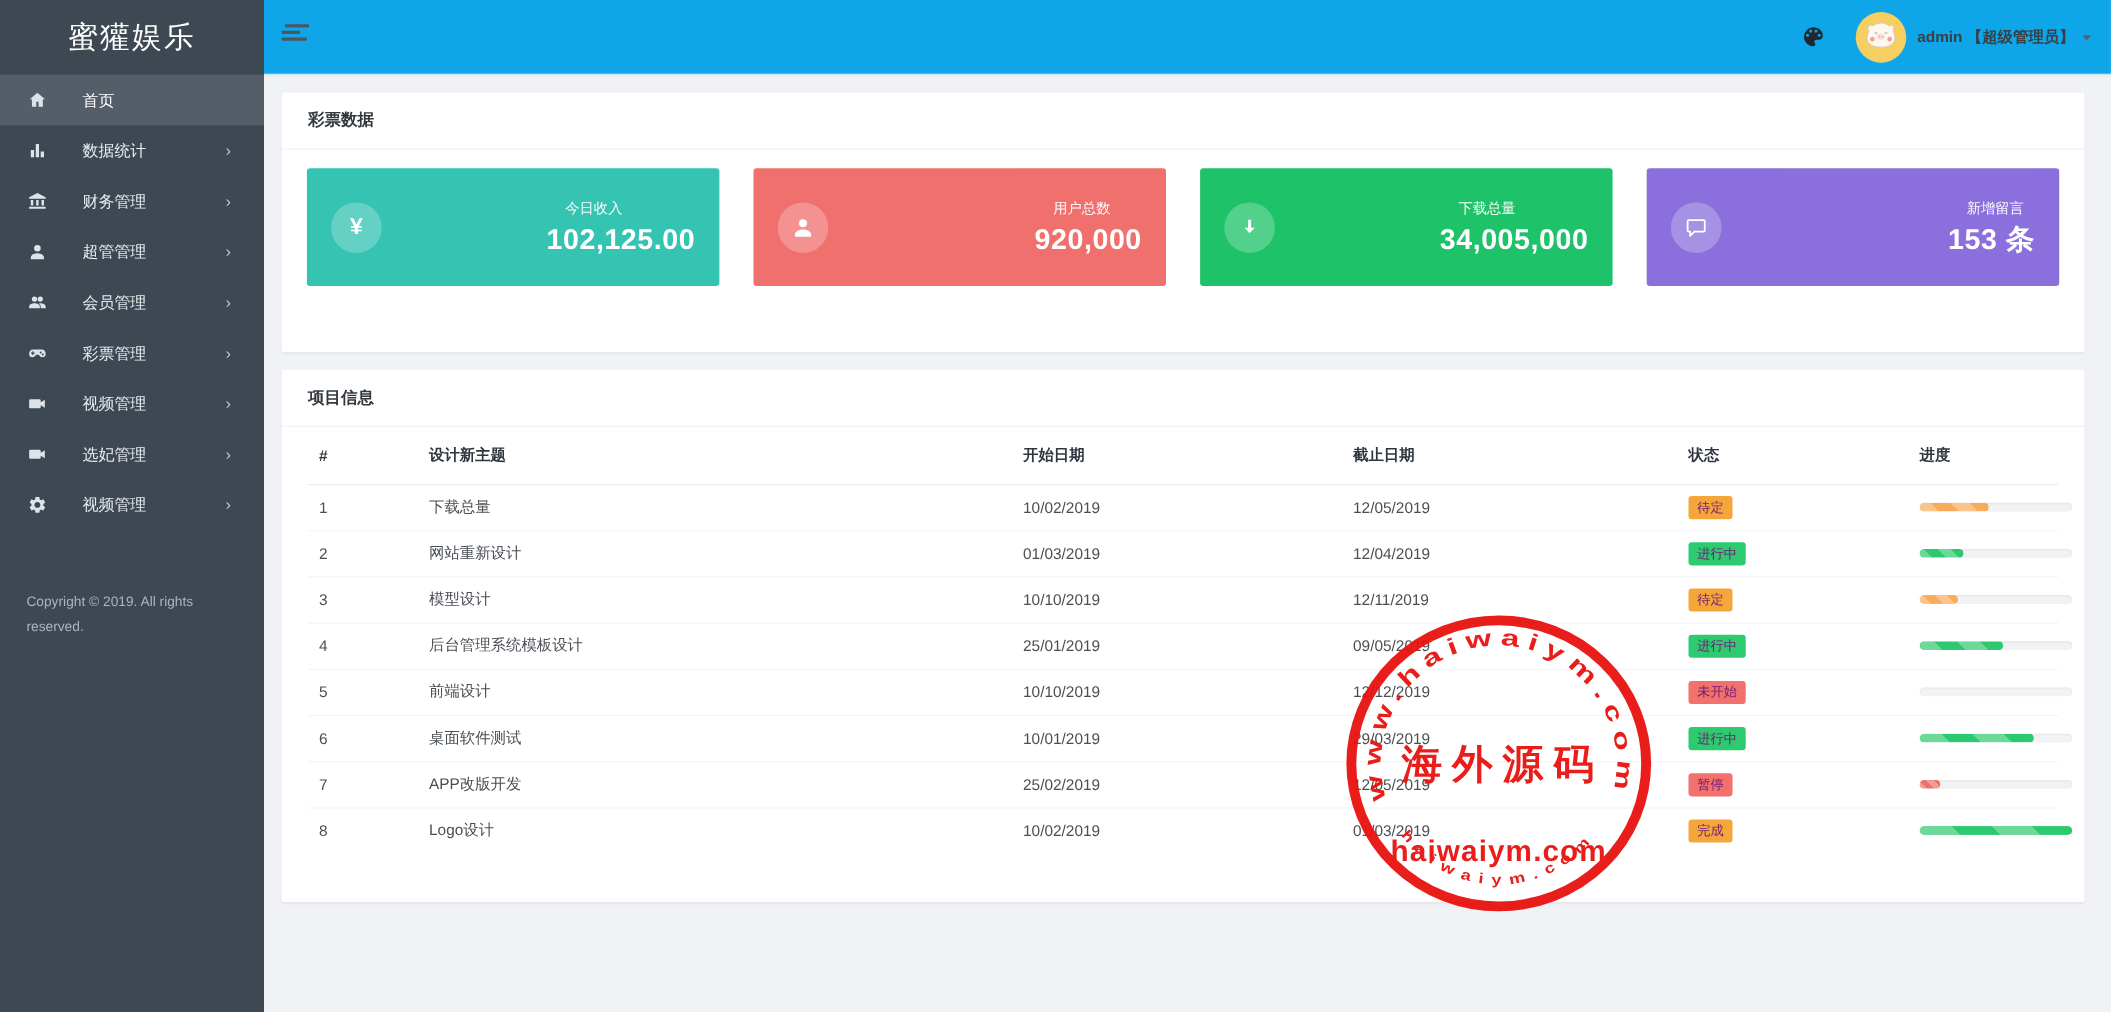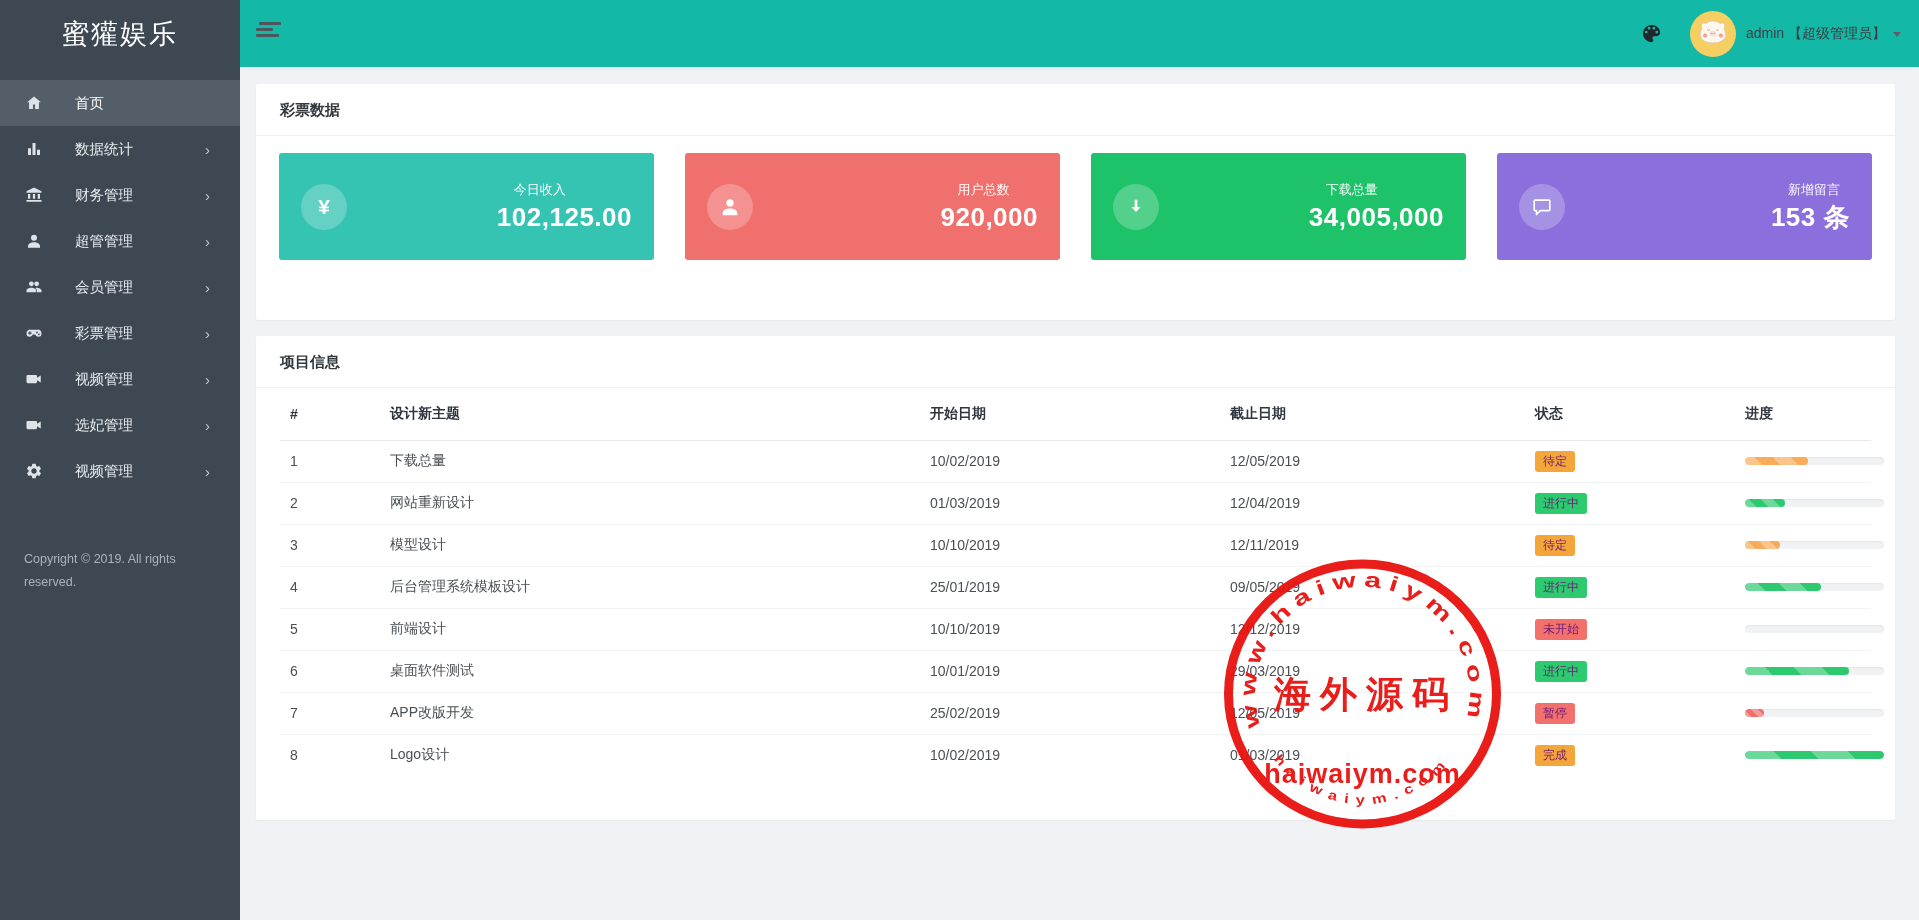--- a/index.html
+++ b/index.html
@@ -4,32 +4,32 @@
 <style>
   * { margin:0; padding:0; box-sizing:border-box; }
   html,body { width:1919px; height:920px; }
   body {
     position:relative; overflow:hidden;
     background:#f0f2f5;
     font-family:"Liberation Sans","DejaVu Sans",sans-serif;
   }
   
   .sidebar { position:absolute; left:0; top:0; width:240px; height:920px; background:#3d4852; z-index:5; }
-  .logo { height:80px; line-height:68px; text-align:center; color:#ffffff; font-size:27px; font-weight:500; letter-spacing:2px; }
+  .logo { height:68px; line-height:68px; text-align:center; color:#ffffff; font-size:27px; font-weight:500; letter-spacing:2px; }
   .menu { margin-top:0; }
   .menu-item { position:relative; height:46px; display:flex; align-items:center; padding:0 24px; color:#e9edf0; font-size:14.5px; cursor:pointer; }
   .menu-item.active { background:#545e69; color:#ffffff; }
   .mi-icon { width:19px; height:19px; display:flex; align-items:center; justify-content:center; }
   .mi-icon svg { width:18px; height:18px; fill:#dde3e8; }
   .mi-label { margin-left:32px; }
   .mi-arrow { position:absolute; right:30px; color:#c3cad1; font-size:15px; line-height:1; }
   .copyright { margin-top:54px; padding:0 24px; font-size:12.5px; color:#a9b4bd; line-height:1.8; }
   
-  .topbar { position:absolute; left:240px; top:0; width:1679px; height:68px; background:#14b8a6; z-index:4;
-            border-bottom:1px solid #eceff2; box-shadow:0 1px 2px rgba(31,45,61,.04); }
+  .topbar { position:absolute; left:240px; top:0; width:1679px; height:68px; background:#0ea5e9; z-index:4;
+            border-bottom:1px solid #eceff2; box-shadow:0 1px 2px rgba(31,45,61,.04);font-weight:bold; }
   .hamburger { position:absolute; left:16px; top:22px; width:26px; height:24px; cursor:pointer; }
   .hamburger .bar { height:3px; background:#4d565e; margin-bottom:3px; border-radius:1px; }
   .hamburger .b1 { width:22px; margin-left:3px; }
   .hamburger .b2 { width:17px; }
   .hamburger .b3 { width:23px; }
   .topbar-right { position:absolute; right:18px; top:0; height:68px; display:flex; align-items:center; }
   .palette-btn { width:24px; height:24px; cursor:pointer; }
   .palette-btn svg { width:23px; height:23px; fill:#22272b; }
   .avatar { width:46px; height:46px; border-radius:50%; background:#f6cf63; margin-left:26px; overflow:hidden; cursor:pointer;
             display:flex; align-items:center; justify-content:center; }

